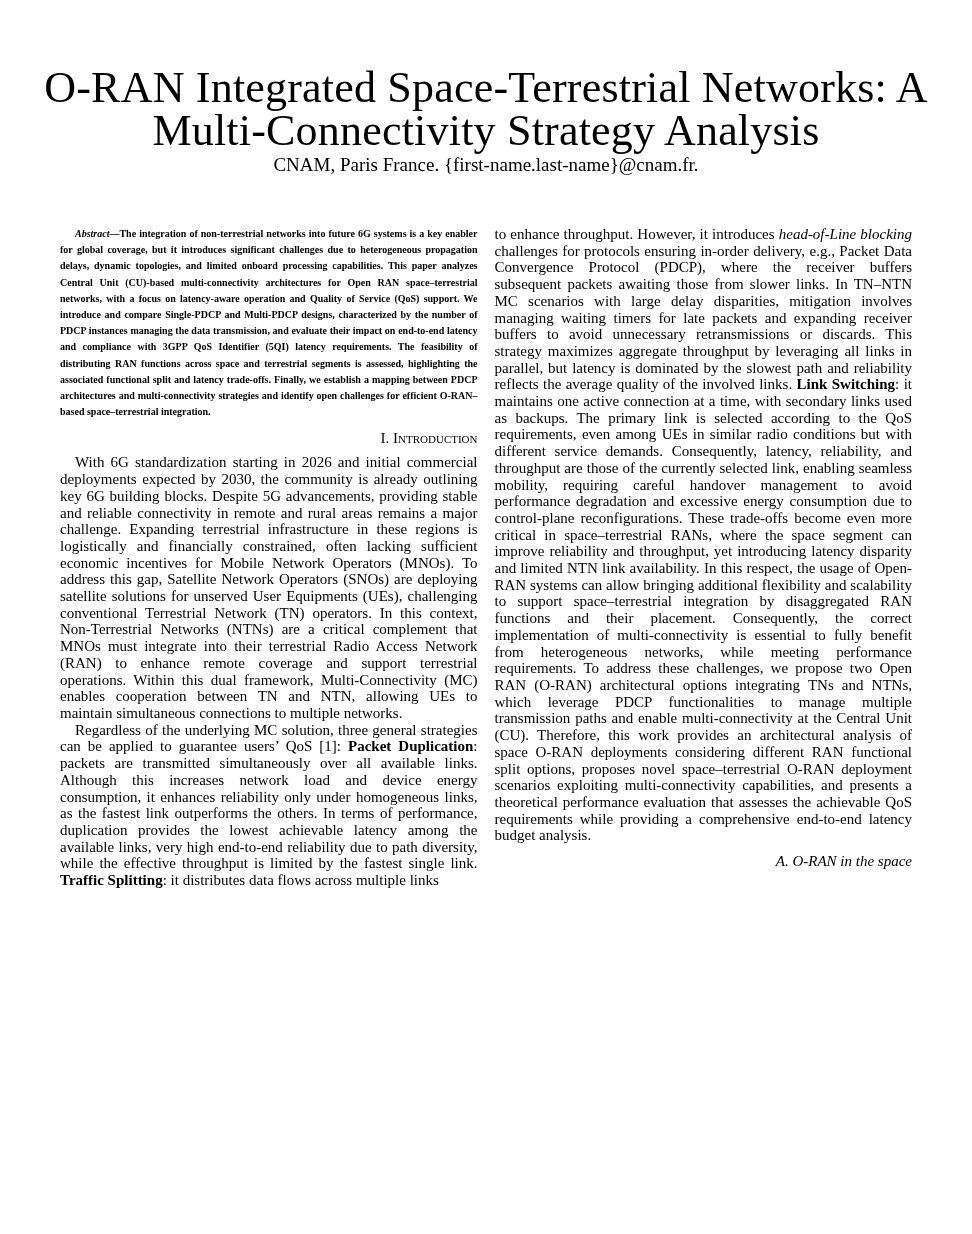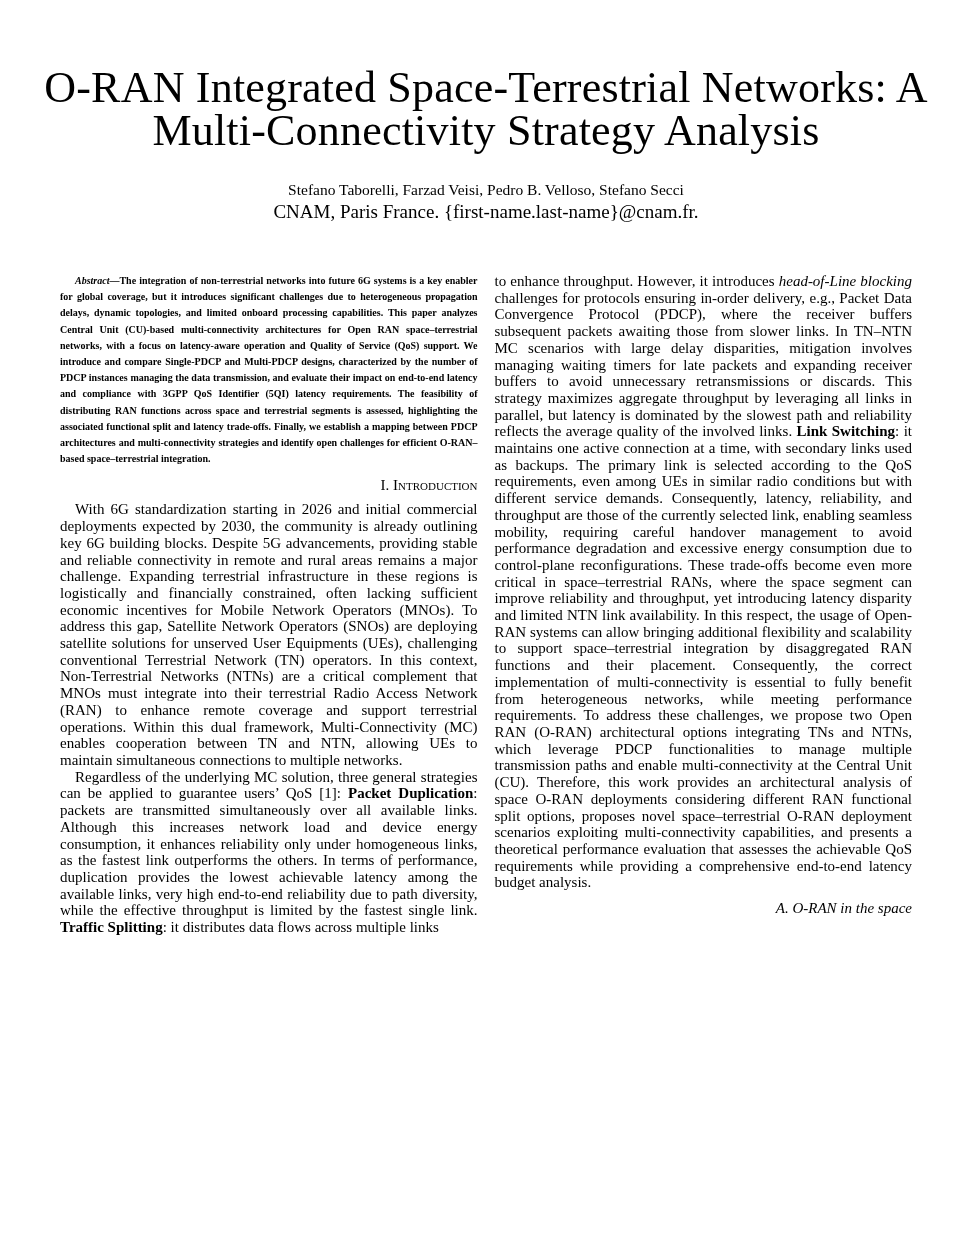--- a/index.html
+++ b/index.html
@@ -85,21 +85,20 @@
   .run-b { font-weight: bold; }
   .run-i { font-style: italic; }
 </style>
 </head>
 <body>
 
 <div class="page">
   <div class="header">
     <div class="title-line">O-RAN Integrated Space-Terrestrial Networks: A</div>
     <div class="title-line">Multi-Connectivity Strategy Analysis</div>
-    <div class="authors">Stefano Taborelli, Farzad Veisi, Pedro B. Velloso, Stefano Secci</div>
     <div class="affiliation">CNAM, Paris France. {first-name.last-name}@cnam.fr.</div>
   </div>
   <div class="columns">
     <div class="col" id="col-left">
         <p class="abstract"><span class="run-b run-i">Abstract</span><span class="run-b">—The integration of non-terrestrial networks into future 6G systems is a key enabler for global coverage, but it introduces significant challenges due to heterogeneous propagation delays, dynamic topologies, and limited onboard processing capabilities. This paper analyzes Central Unit (CU)-based multi-connectivity architectures for Open RAN space–terrestrial networks, with a focus on latency-aware operation and Quality of Service (QoS) support. We introduce and compare Single-PDCP and Multi-PDCP designs, characterized by the number of PDCP instances managing the data transmission, and evaluate their impact on end-to-end latency and compliance with 3GPP QoS Identifier (5QI) latency requirements. The feasibility of distributing RAN functions across space and terrestrial segments is assessed, highlighting the associated functional split and latency trade-offs. Finally, we establish a mapping between PDCP architectures and multi-connectivity strategies and identify open challenges for efficient O-RAN–based space–terrestrial integration.</span></p>
         <div class="sec-heading">I. Introduction</div>
         <p><span>With 6G standardization starting in 2026 and initial commercial deployments expected by 2030, the community is already outlining key 6G building blocks. Despite 5G advancements, providing stable and reliable connectivity in remote and rural areas remains a major challenge. Expanding terrestrial infrastructure in these regions is logistically and financially constrained, often lacking sufficient economic incentives for Mobile Network Operators (MNOs). To address this gap, Satellite Network Operators (SNOs) are deploying satellite solutions for unserved User Equipments (UEs), challenging conventional Terrestrial Network (TN) operators. In this context, Non-Terrestrial Networks (NTNs) are a critical complement that MNOs must integrate into their terrestrial Radio Access Network (RAN) to enhance remote coverage and support terrestrial operations. Within this dual framework, Multi-Connectivity (MC) enables cooperation between TN and NTN, allowing UEs to maintain simultaneous connections to multiple networks.</span></p>
         <p><span>Regardless of the underlying MC solution, three general strategies can be applied to guarantee users’ QoS [1]: </span><span class="run-b">Packet Duplication</span><span>: packets are transmitted simultaneously over all available links. Although this increases network load and device energy consumption, it enhances reliability only under homogeneous links, as the fastest link outperforms the others. In terms of performance, duplication provides the lowest achievable latency among the available links, very high end-to-end reliability due to path diversity, while the effective throughput is limited by the fastest single link. </span><span class="run-b">Traffic Splitting</span><span>: it distributes data flows across multiple links</span></p>
       </div>
     <div class="col" id="col-right">

